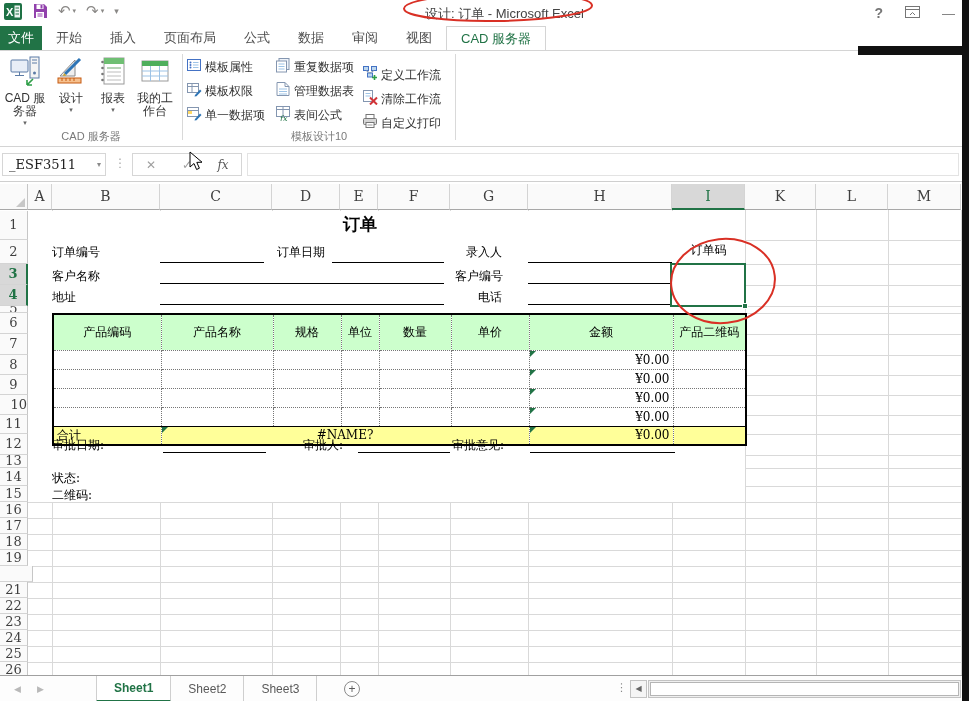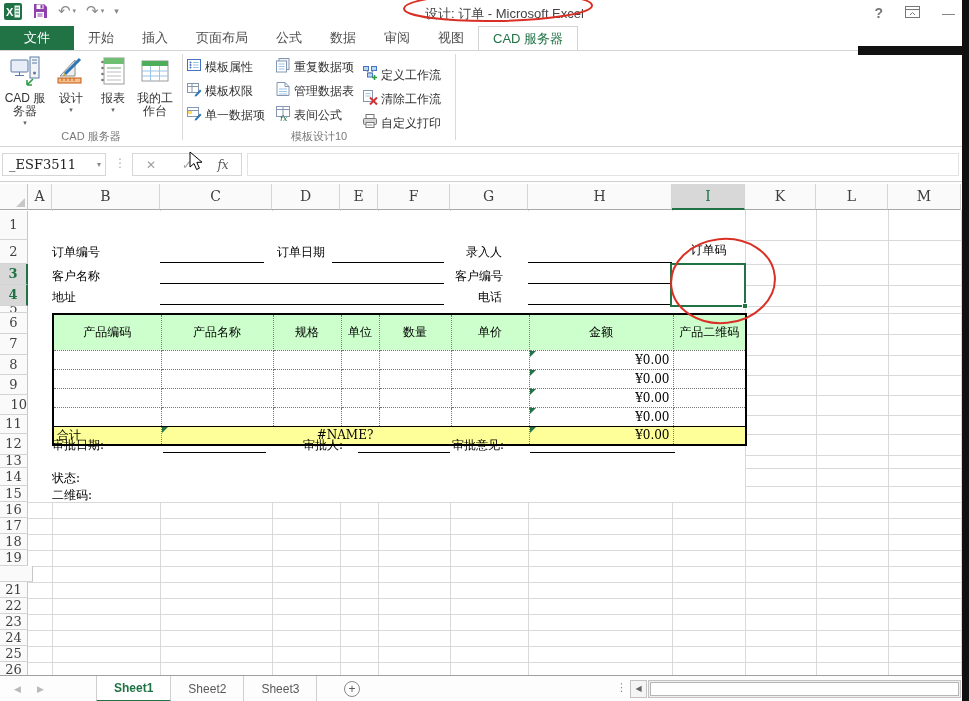--- a/index.html
+++ b/index.html
@@ -14,21 +14,21 @@
   .qat-btn { display:flex; align-items:center; color:#8a8886; font-size:15px; cursor:default; }
   .qat-dd { font-size:7px; color:#8a8886; margin-left:2px; }
   #title-text { position:absolute; left:425px; top:5px; font-size:13px; color:#444; white-space:nowrap; }
   #win-controls { position:absolute; right:14px; top:4px; display:flex; gap:22px; align-items:center; color:#767676; }
   #help-glyph { font-size:14px; font-weight:bold; }
   #min-glyph { font-size:13px; }
 
   
   #tabrow { position:absolute; left:0; top:26px; width:969px; height:24px; background:#fff; display:flex; align-items:stretch; }
   .tab { font-size:13px; color:#4d4d4d; padding:0 14px; display:flex; align-items:center; cursor:default; }
-  .tab.file { background:#217346; color:#fff; padding:0 24px; }
+  .tab.file { background:#217346; color:#fff; padding:0 8px; }
   .tab.active { background:#fff; color:#217346; border:1px solid #d4d4d4; border-bottom:none; position:relative; z-index:3; }
 
   
   #ribbon { position:absolute; left:0; top:50px; width:969px; height:97px; background:#fff;
             border-top:1px solid #d4d4d4; border-bottom:1px solid #d4d4d4; }
   .rgroup-label { position:absolute; bottom:2px; width:100%; text-align:center; font-size:11px; color:#7a7a7a; }
   .gdivider { position:absolute; top:3px; height:86px; width:1px; background:#d9d9d9; }
   .bigbtn { position:absolute; top:3px; width:44px; height:87px; display:flex; flex-direction:column; align-items:center; padding-top:2px; }
   .bb-label { font-size:12px; line-height:13px; text-align:center; color:#333; margin-top:2px; word-break:break-all; }
   .bb-arrow { font-size:7px; color:#666; margin-top:1px; }
@@ -437,20 +437,21 @@
       <div class="rowhdr" style="top: 366px; height: 16px; line-height: 15px;">19</div>
       <div class="rowhdr" style="top: 382px; height: 16px; line-height: 15px; padding-left: 32px;">20</div>
       <div class="rowhdr" style="top: 398px; height: 16px; line-height: 15px;">21</div>
       <div class="rowhdr" style="top: 414px; height: 16px; line-height: 15px;">22</div>
       <div class="rowhdr" style="top: 430px; height: 16px; line-height: 15px;">23</div>
       <div class="rowhdr" style="top: 446px; height: 16px; line-height: 15px;">24</div>
       <div class="rowhdr" style="top: 462px; height: 16px; line-height: 15px;">25</div>
       <div class="rowhdr" style="top: 478px; height: 16px; line-height: 15px;">26</div>
     </div>
 
+  <div id="sheet-title" class="celltext" style="font-family:'DejaVu Serif',serif;">订单</div>
 
   <div class="celltext" style="left:52px; top:60px;">订单编号</div>
   <div class="uline" style="left:160px; top:78px; width:104px;"></div>
   <div class="celltext" style="left:277px; top:60px;">订单日期</div>
   <div class="uline" style="left:332px; top:78px; width:112px;"></div>
   <div class="celltext" style="left:466px; top:60px;">录入人</div>
   <div class="uline" style="left:528px; top:78px; width:144px;"></div>
   <div class="celltext" style="left:672px; top:58px; width:73px; text-align:center;">订单码</div>
 
   <div class="celltext" style="left:52px; top:84px;">客户名称</div>

